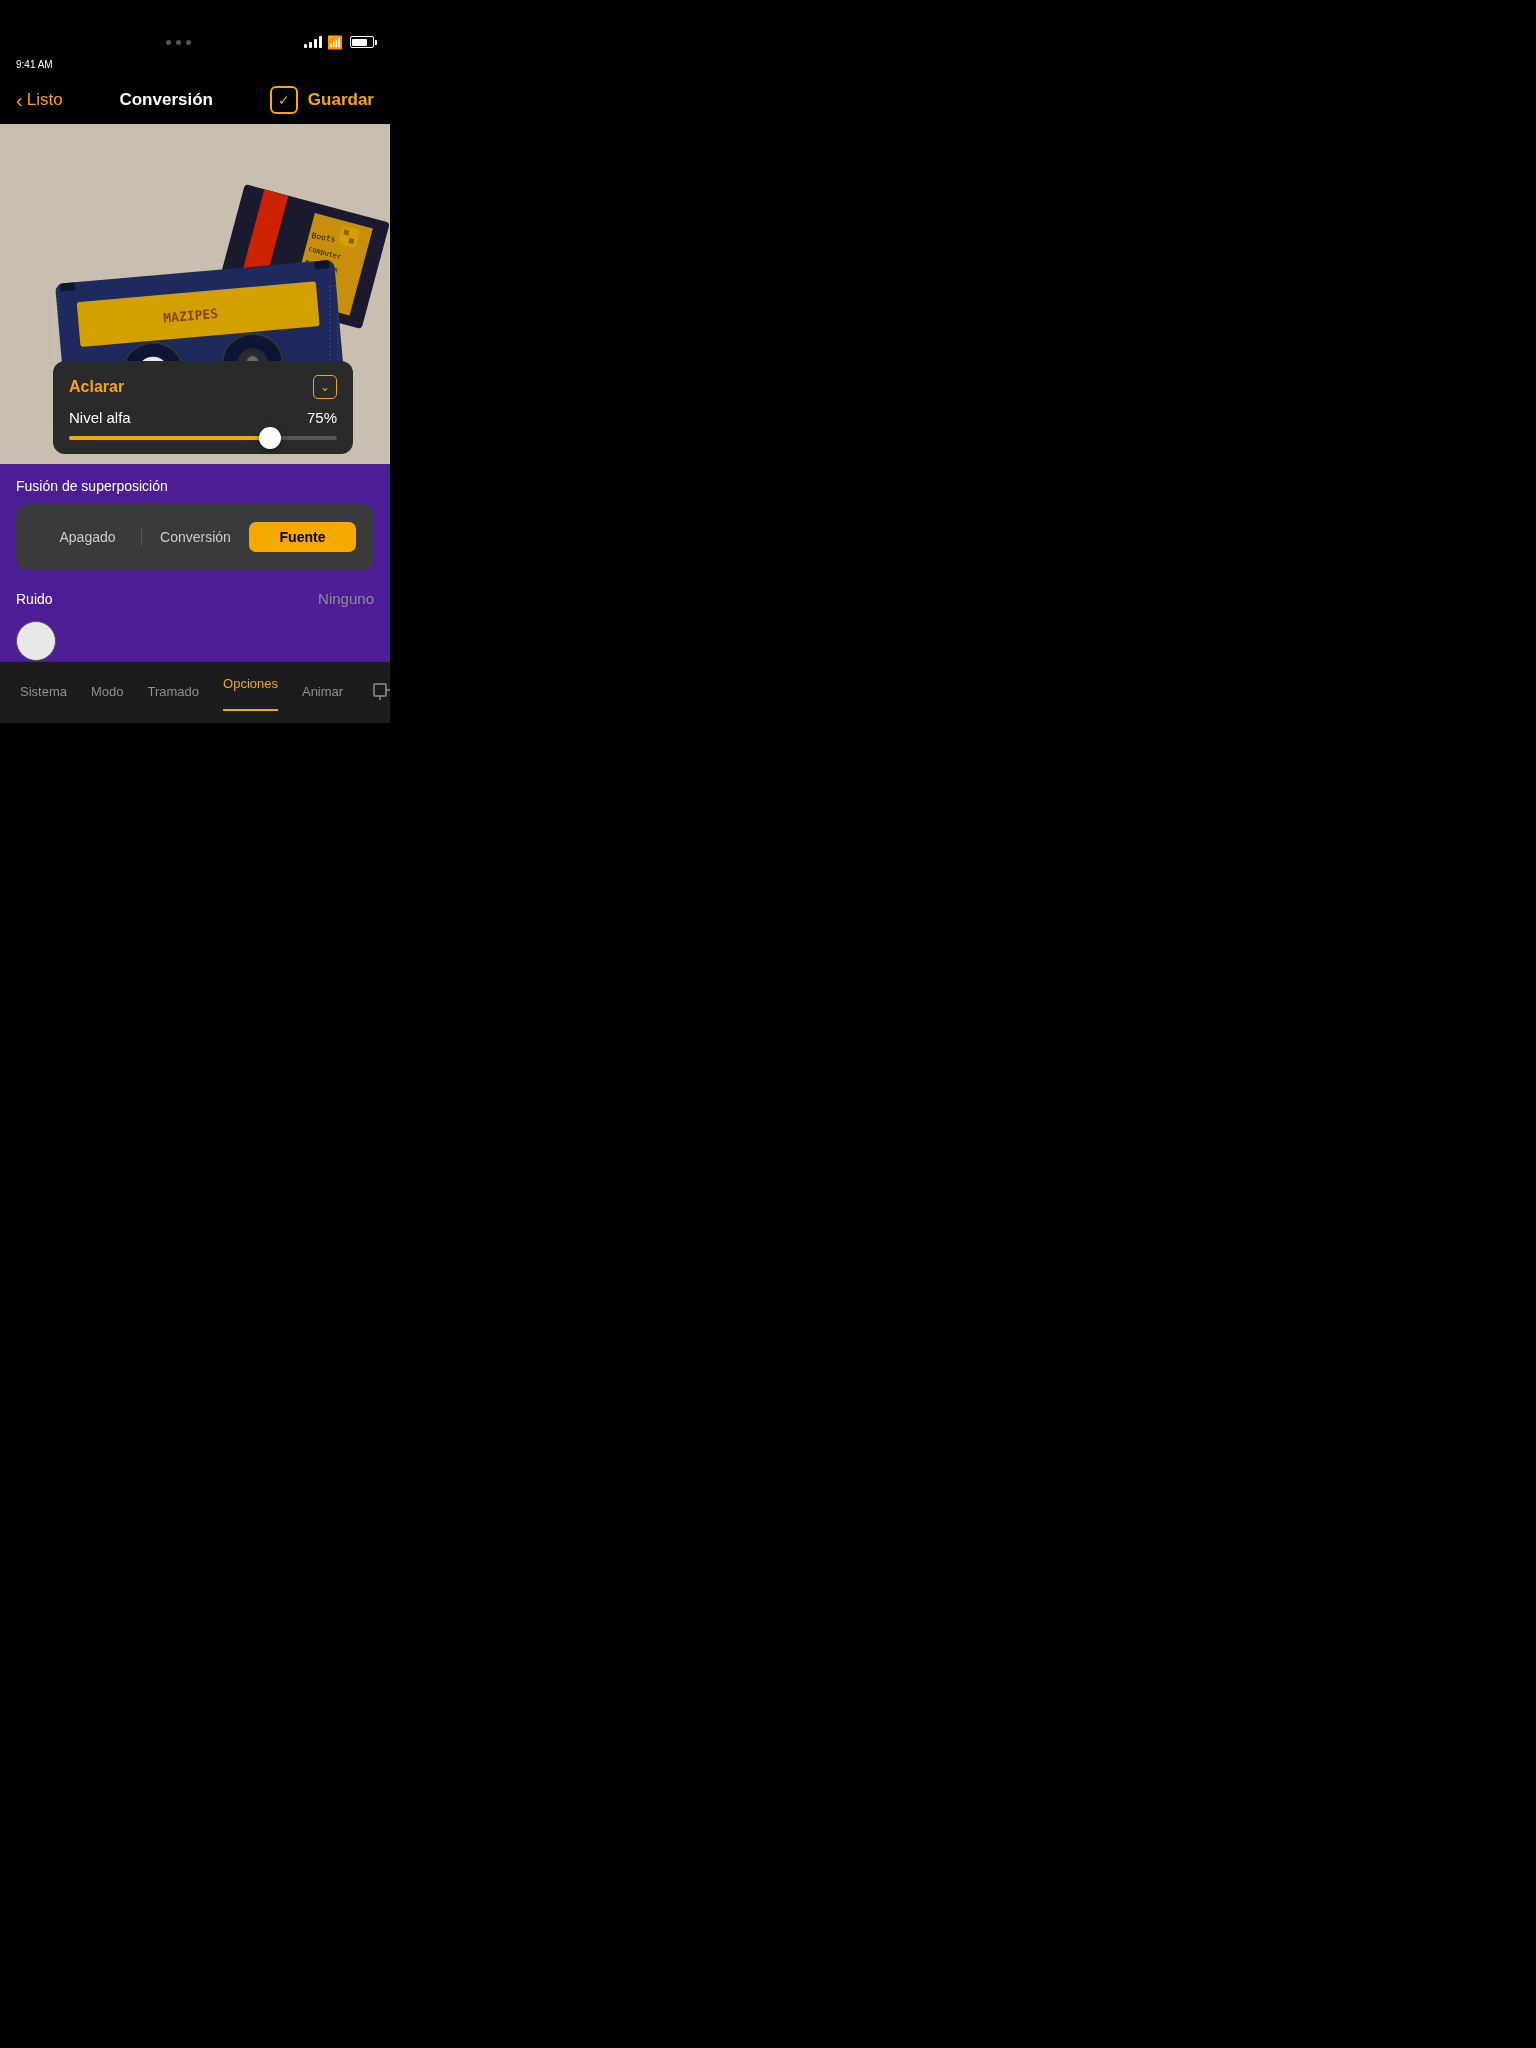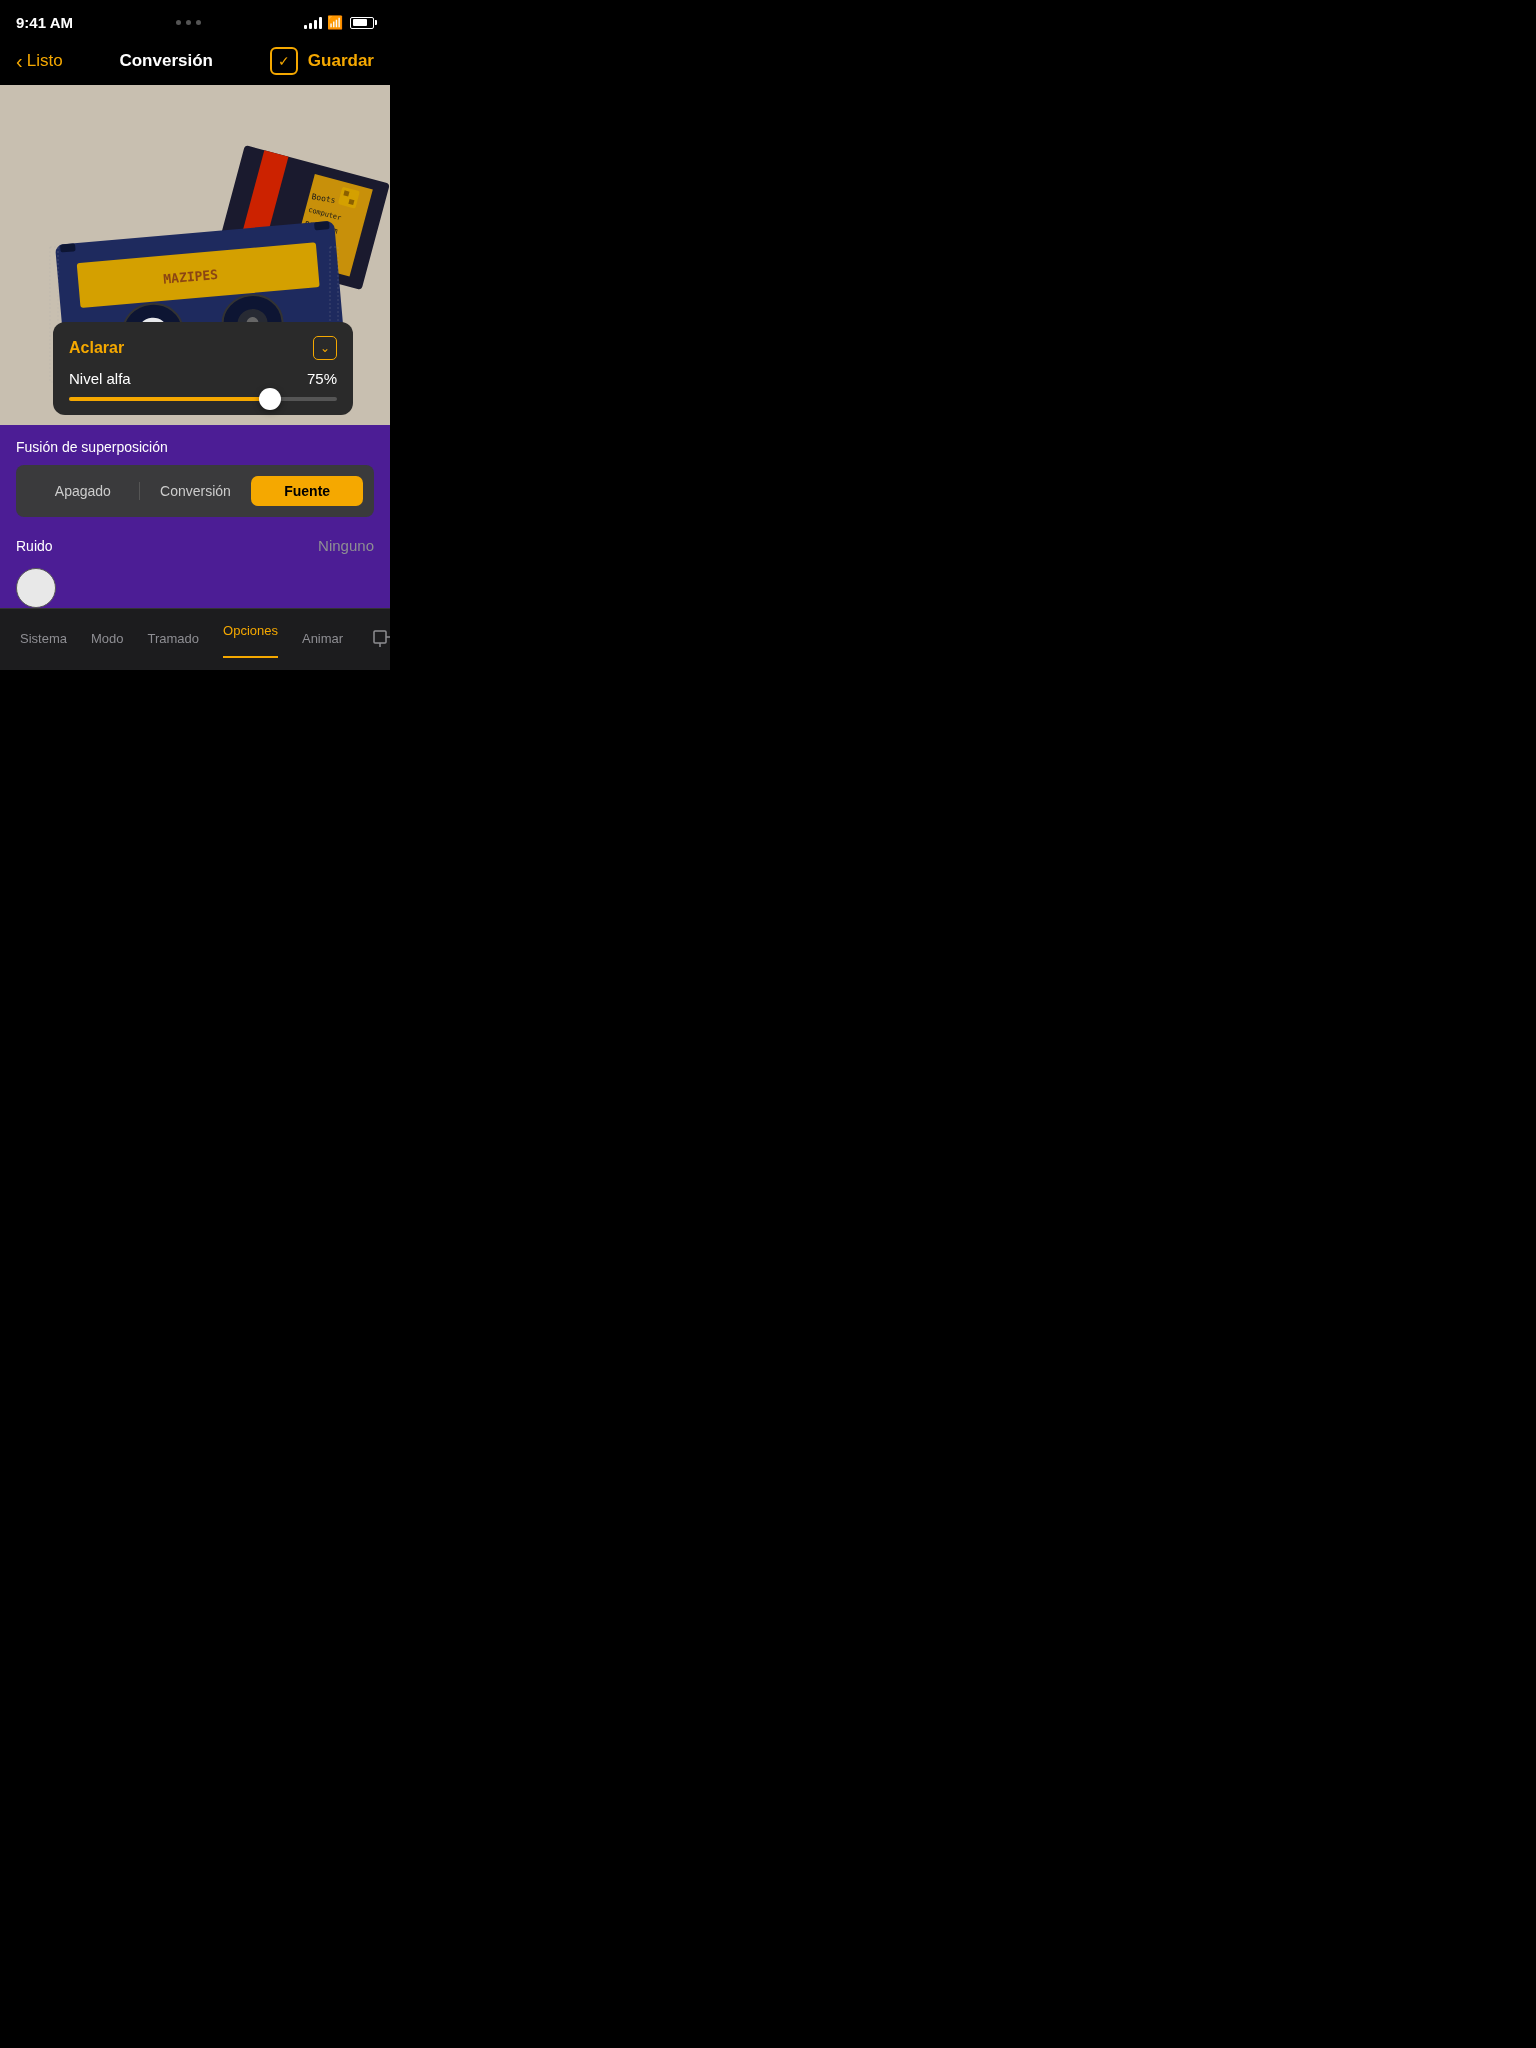--- a/index.html
+++ b/index.html
@@ -20,21 +20,21 @@
       justify-content: space-between;
       align-items: center;
       padding: 14px 16px 6px;
       background: #000;
       color: #fff;
       font-size: 15px;
       font-weight: 600;
       position: relative;
       z-index: 10;
     }
-    .status-bar-left { font-size: 15px; font-weight: 700; }
+    .status-bar-left { font-size: 10px; font-weight: 400; margin-top: 45px; }
     .status-bar-center {
       display: flex; gap: 5px; align-items: center;
     }
     .status-dot {
       width: 5px; height: 5px; border-radius: 50%;
       background: #555;
     }
     .status-bar-right {
       display: flex; align-items: center; gap: 6px;
     }
@@ -169,22 +169,22 @@
       padding: 14px 16px 0;
     }
 
     .fusion-label {
       color: #fff; font-size: 14px; margin-bottom: 10px;
     }
 
     .segmented-control {
       display: flex;
       background: #3a3a3c;
-      border-radius: 8px;
-      padding: 11px;
+      border-radius: 13px;
+      padding: 18px;
       margin-bottom: 14px;
     }
     .seg-item {
       flex: 1;
       text-align: center;
       padding: 7px 4px;
       font-size: 14px;
       color: #ccc;
       border-radius: 7px;
       cursor: pointer;

